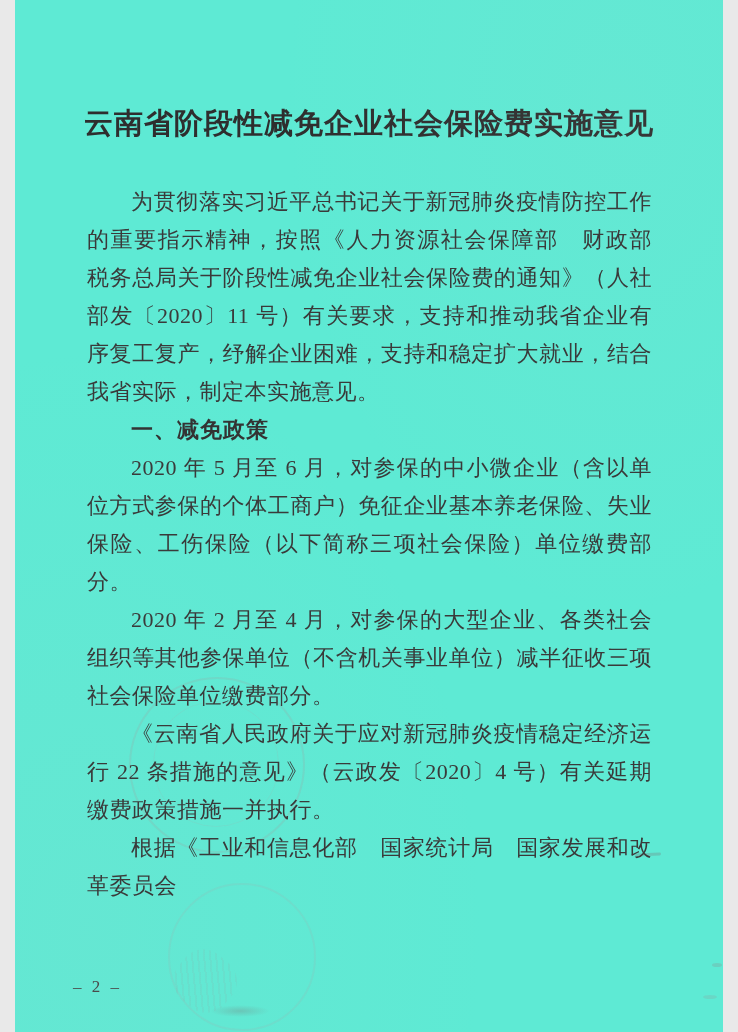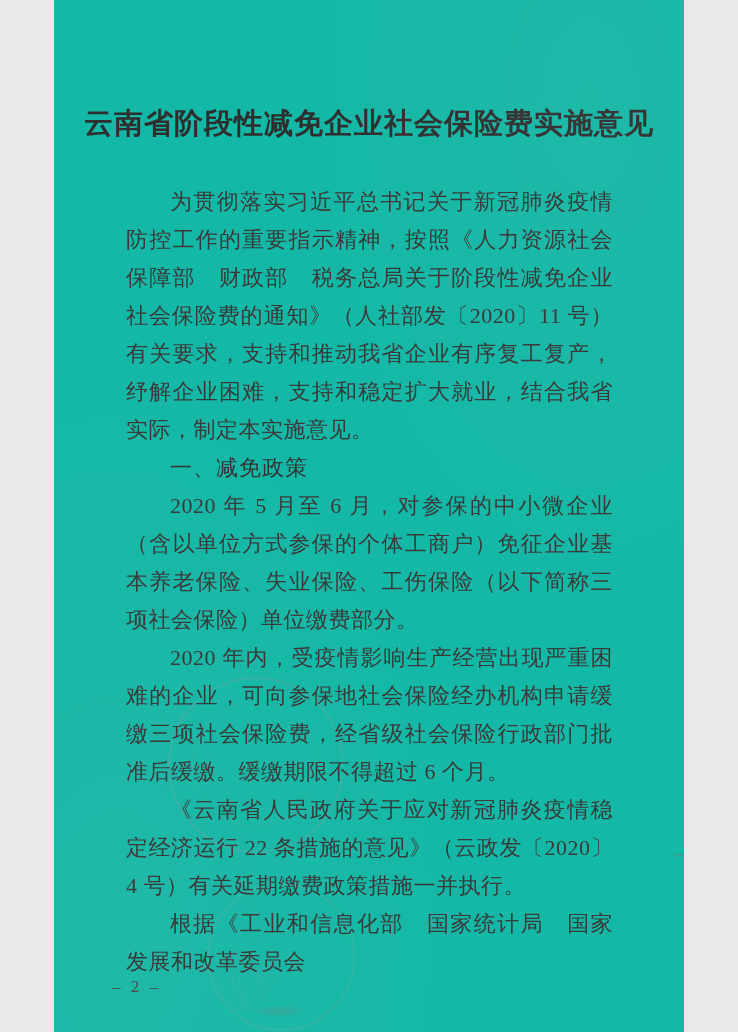--- a/index.html
+++ b/index.html
@@ -2,24 +2,24 @@
 <html lang="zh"><head>
 <meta charset="utf-8">
 <style>
   html, body {
     margin: 0;
     padding: 0;
     background: #e9e9e9;
   }
   .page {
     position: relative;
-    width: 630px;
+    width: 708px;
     height: 1032px;
     margin: 0 auto;
-    background: #14b8a6;
+    background: #5eead4;
     overflow: hidden;
     font-family: "Liberation Serif", "DejaVu Serif", serif;
   }
   
   .page::after {
     content: "";
     position: absolute;
     inset: 0;
     pointer-events: none;
     background:
@@ -50,21 +50,21 @@
     text-indent: 2em;
     color: #3a3a3a;
   }
   .para {
     text-align: justify;
     text-justify: inter-ideograph;
     letter-spacing: 0.5px;
     font-family: "Liberation Serif", "DejaVu Serif", serif;
   }
   .heading {
-    font-weight: 400;
+    font-weight: 700;
     color: #333333;
     font-family: "Liberation Sans", "DejaVu Sans", sans-serif;
     letter-spacing: 1px;
   }
   .page-number {
     position: absolute;
     left: 58px;
     top: 977px;
     font-size: 17px;
     letter-spacing: 3px;
@@ -131,20 +131,20 @@
   <div class="artifact mark-dash"></div>
   <div class="artifact mark-dot-1"></div>
   <div class="artifact mark-dot-2"></div>
 
   <h1 class="doc-title">云南省阶段性减免企业社会保险费实施意见</h1>
 
   <div class="body-text">
     <p class="para">为贯彻落实习近平总书记关于新冠肺炎疫情防控工作的重要指示精神，按照《人力资源社会保障部　财政部　税务总局关于阶段性减免企业社会保险费的通知》（人社部发〔2020〕11 号）有关要求，支持和推动我省企业有序复工复产，纾解企业困难，支持和稳定扩大就业，结合我省实际，制定本实施意见。</p>
     <p class="heading">一、减免政策</p>
     <p class="para">2020 年 5 月至 6 月，对参保的中小微企业（含以单位方式参保的个体工商户）免征企业基本养老保险、失业保险、工伤保险（以下简称三项社会保险）单位缴费部分。</p>
-    <p class="para">2020 年内，受疫情影响生产经营出现严重困难的企业，可向参保地社会保险经办机构申请缓缴三项社会保险费，经省级社会保险行政部门批准后缓缴。缓缴期限不得超过 6 个月。</p>
+    <p class="para">2020 年 2 月至 4 月，对参保的大型企业、各类社会组织等其他参保单位（不含机关事业单位）减半征收三项社会保险单位缴费部分。</p>
     <p class="para">《云南省人民政府关于应对新冠肺炎疫情稳定经济运行 22 条措施的意见》（云政发〔2020〕4 号）有关延期缴费政策措施一并执行。</p>
     <p class="para">根据《工业和信息化部　国家统计局　国家发展和改革委员会</p>
   </div>
 
   <div class="page-number">– 2 –</div>
 
 </div>
 
 </body></html>

